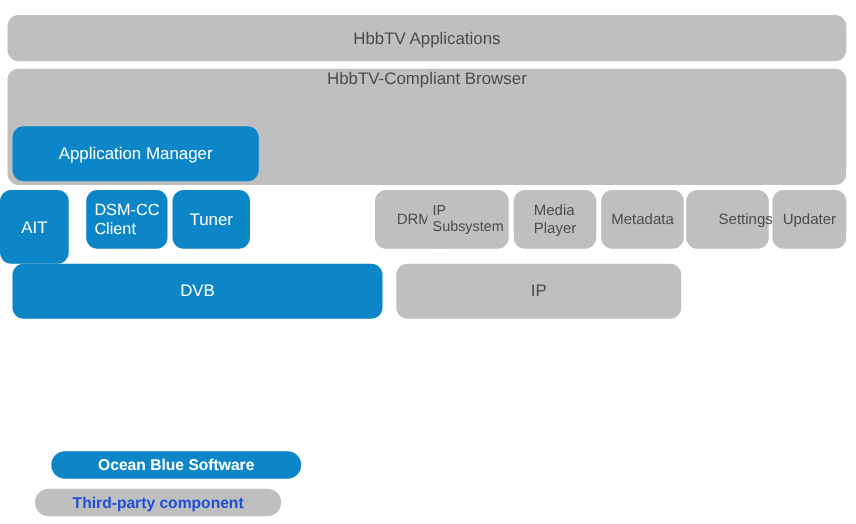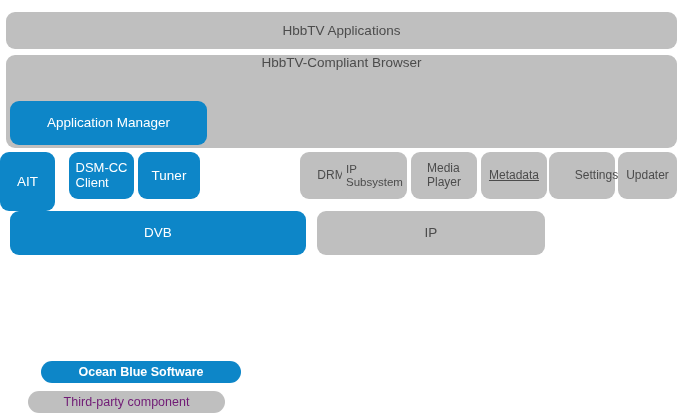--- a/index.html
+++ b/index.html
@@ -57,21 +57,21 @@
     position: absolute;
     box-sizing: border-box;
     display: flex;
     align-items: center;
     justify-content: center;
     border-radius: 11px;
     font-size: 12.5px;
     text-align: center;
   }
   .legend-pill.blue { color: #ffffff; font-weight: bold; margin-left: 13px; }
-  .legend-pill.gray { color: #701a75; font-weight: normal; }
+  .legend-pill.gray { color: #1d4ed8; font-weight: bold; }
 </style>
 </head>
 <body>
 
 <div id="stage">
 
   <div class="blk gray t-wide" style="left:6px; top:12px; width:671px; height:37px;">HbbTV Applications</div>
 
   <div class="blk gray t-wide" style="left:6px; top:55px; width:671px; height:93px; align-items:flex-start; padding-top:0;">HbbTV-Compliant Browser</div>
 
@@ -86,21 +86,21 @@
 
 
   <div class="blk gray t-small" style="left:276px; top:152px; width:62px; height:47px;margin-left:24px;">DRM</div>
 
   <div class="blk gray t-tiny" style="left:342px; top:152px; width:65px; height:47px;">IP
 Subsystem</div>
 
   <div class="blk gray t-small" style="left:411px; top:152px; width:66px; height:47px;">Media
 Player</div>
 
-  <div class="blk gray t-small" style="left:481px; top:152px; width:66px; height:47px;text-decoration:underline;">Metadata</div>
+  <div class="blk gray t-small" style="left:481px; top:152px; width:66px; height:47px;">Metadata</div>
 
   <div class="blk gray t-small" style="left:549px; top:152px; width:66px; height:47px;padding-left:32px;">Settings</div>
 
   <div class="blk gray t-small" style="left:618px; top:152px; width:59px; height:47px;">Updater</div>
 
   <div class="blk blue t-wide" style="left:10px; top:211px; width:296px; height:44px;">DVB</div>
 
   <div class="blk gray t-wide" style="left:317px; top:211px; width:228px; height:44px;">IP</div>
 
 

